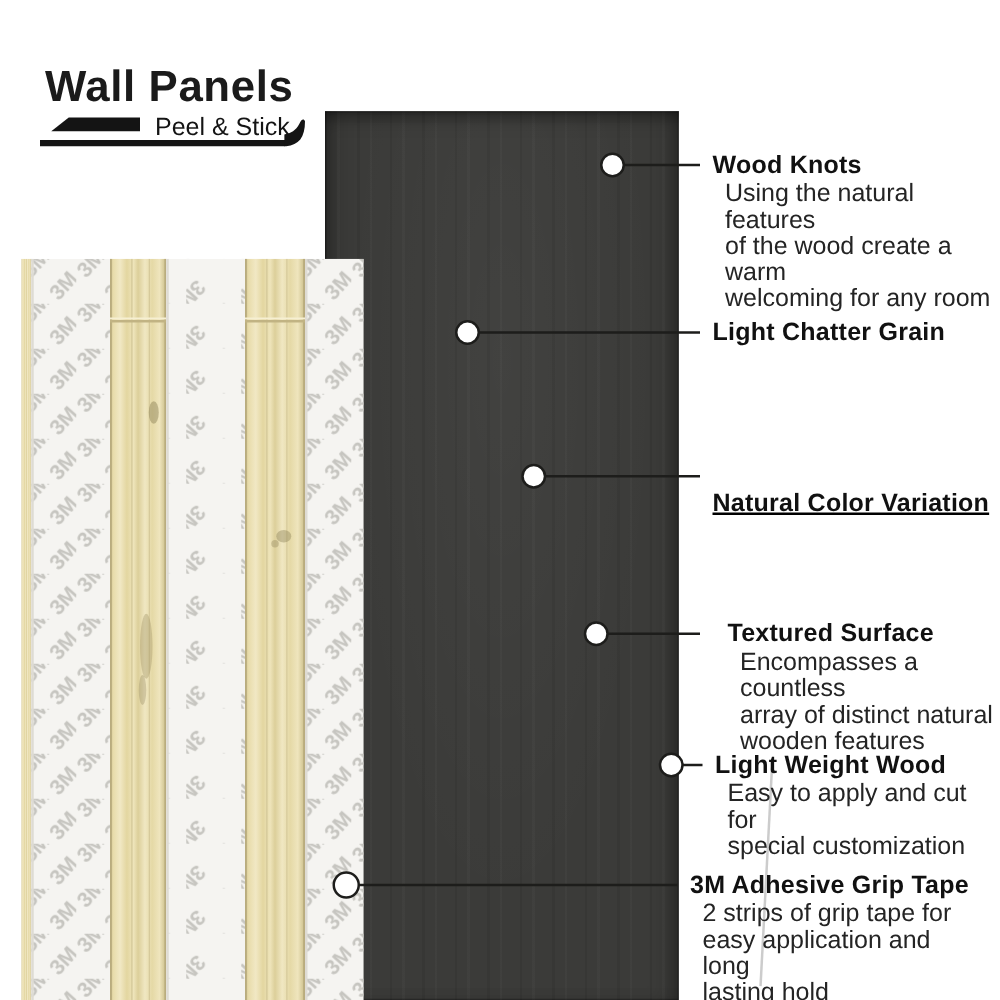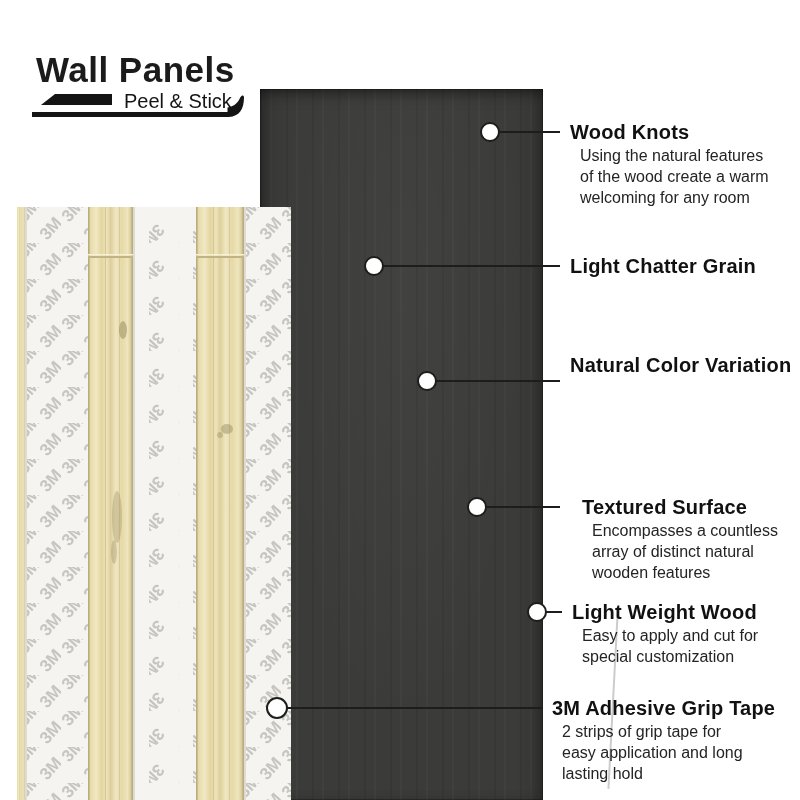--- a/index.html
+++ b/index.html
@@ -44,21 +44,21 @@
   .callout-dot  {
     position:absolute; width:16px; height:16px; border-radius:50%;
     background:#ffffff; border:2.5px solid #1d1d1b; box-sizing:content-box;
   }
   .callout-text { position:absolute; }
   .callout-title {
     font-size:20px; font-weight:bold; color:#111111; line-height:22px;
     white-space:nowrap; letter-spacing:0.2px;
   }
   .callout-desc {
-    font-size:16px; color:#242424; line-height:21px; margin-top:2px;
+    font-size:20px; color:#242424; line-height:21px; margin-top:2px;
     padding-left:10px; white-space:pre-line; width:220px;
   }
 </style>
 </head>
 <body>
 
 <div class="stage">
 
   <div class="logo">
     <div class="logo-title">Wall Panels</div>
@@ -155,21 +155,21 @@
   </div>
 
   <div class="callout-line" style="left:374px; top:264.75px; width:186px;"></div>
   <div class="callout-dot" style="left:363.5px; top:255.5px;"></div>
   <div class="callout-text" style="left:570px; top:255px;">
     <div class="callout-title">Light Chatter Grain</div>
   </div>
 
   <div class="callout-line" style="left:427px; top:379.75px; width:133px;"></div>
   <div class="callout-dot" style="left:416.5px; top:370.5px;"></div>
-  <div class="callout-text" style="left:570px; top:354px;">
+  <div class="callout-text" style="left:570px; top:392px;text-decoration:underline;">
     <div class="callout-title">Natural Color Variation</div>
   </div>
 
   <div class="callout-line" style="left:477px; top:505.75px; width:83px;"></div>
   <div class="callout-dot" style="left:466.5px; top:496.5px;"></div>
   <div class="callout-text" style="left:570px; top:496px;margin-left:12px;">
     <div class="callout-title">Textured Surface</div>
     <div class="callout-desc">Encompasses a countless
 array of distinct natural
 wooden features</div>

